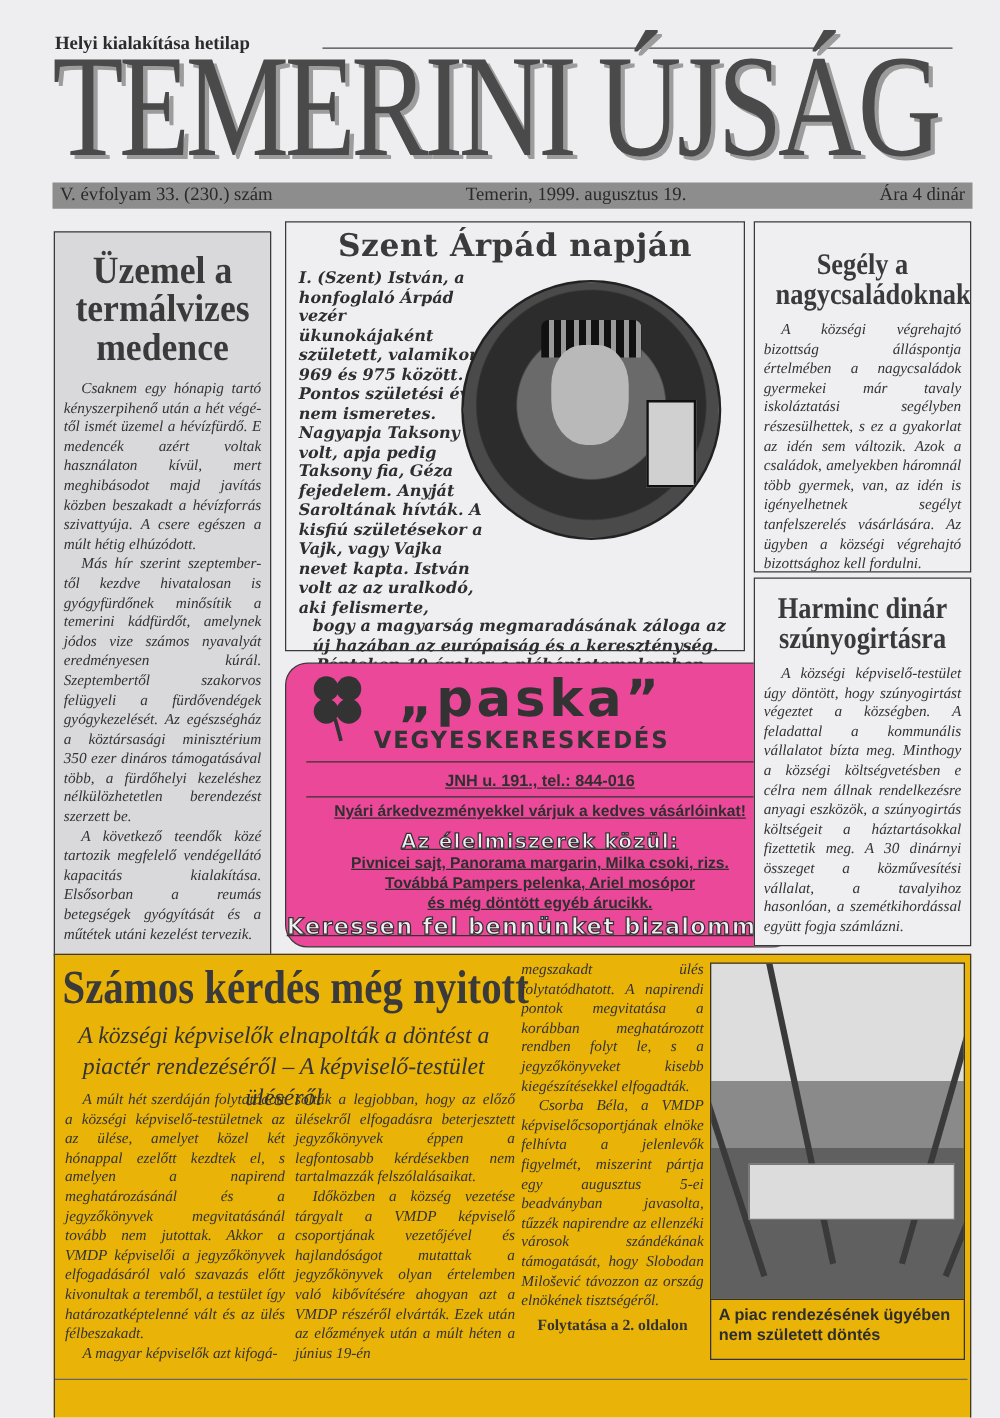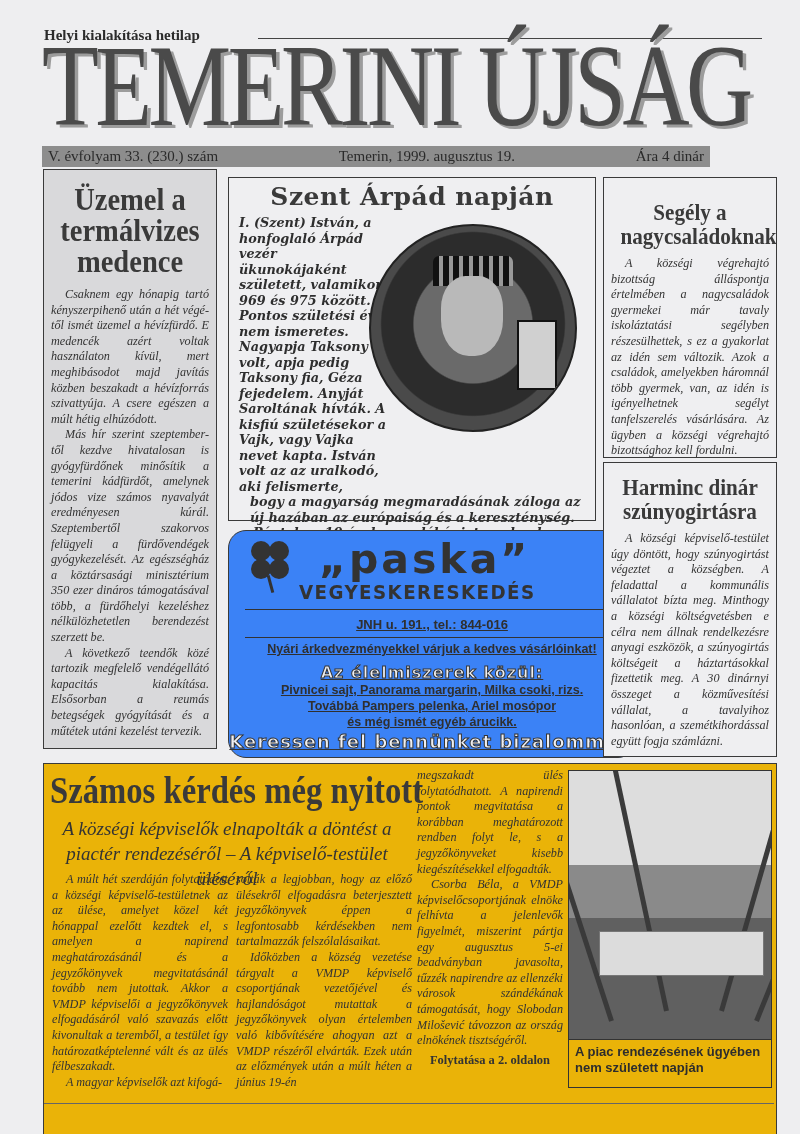--- a/index.html
+++ b/index.html
@@ -8,28 +8,28 @@
 
   .page { position: absolute; left: 0; top: 0; width: 800px; height: 1134px; background: #eeeef0; }
 
   
   .kicker { position: absolute; left: 44px; top: 27px; font: bold 15px "Liberation Serif", serif; color: #2b2b2b; white-space: nowrap; }
   .kicker-rule { position: absolute; left: 258px; right: 38px; top: 38px; border-top: 1.5px solid #444; }
   .mast { position: absolute; left: 42px; top: 34px; width: 736px; height: 110px; overflow: visible; }
   .mast-title { position: absolute; left: 0; top: -6px; font: 108px "Liberation Serif", serif; letter-spacing: -4px; color: #4a4a4a;
                 transform: scaleX(0.86) scaleY(1.08); transform-origin: left top; white-space: nowrap;
                 text-shadow: 4px 3px 0 #9c9c9c; line-height: 1; }
-  .band { position: absolute; left: 42px; top: 146px; width: 668px; height: 21px; background: #8d8d8d; display: flex; align-items: center; justify-content: space-between; padding: 0 6px; }
+  .band { position: absolute; left: 42px; top: 146px; width: 736px; height: 21px; background: #8d8d8d; display: flex; align-items: center; justify-content: space-between; padding: 0 6px; }
   .band span { font: 15px "Liberation Serif", serif; color: #2a2a2a; white-space: nowrap; }
 
   
   .box { position: absolute; border: 1.5px solid #3a3a3a; }
-  .lbox { left: 43px; top: 169px; width: 174px; height: 580px; background: #d9d9db; padding: 6px 7px; }
+  .lbox { left: 43px; top: 185px; width: 174px; height: 580px; background: #d9d9db; padding: 6px 7px; }
   .cbox1 { left: 228px; top: 177px; width: 368px; height: 344px; background: #efeff1; padding: 6px 10px; }
-  .ad { left: 228px; top: 530px; width: 408px; height: 228px; background: #3b82f6; border-radius: 18px; padding: 6px 10px; }
+  .ad { left: 228px; top: 530px; width: 408px; height: 228px; background: #ec4899; border-radius: 18px; padding: 6px 10px; }
   .rbox1 { left: 603px; top: 177px; width: 174px; height: 281px; background: #efeff1; padding: 16px 7px; }
   .rbox2 { left: 603px; top: 462px; width: 174px; height: 295px; background: #efeff1; padding: 6px 7px; }
   .bbox { left: 43px; top: 763px; width: 734px; height: 414px; background: #eab308; }
 
   .h-serif { font-family: "Liberation Serif", serif; font-weight: bold; color: #3a3a3a; text-align: center; line-height: 1.0; }
   .body-txt { font: 12.2px "Liberation Serif", serif; line-height: 15.6px; text-align: justify; color: #333; hyphens: manual; }
   .body-txt p { text-indent: 14px; font-style: italic; }
 
   .lbox h2 { font-size: 31px; margin: 8px 0 10px; transform: scaleX(0.92); }
   .rbox1 h2, .rbox2 h2 { font-size: 24px; margin: 6px 0 8px; transform: scaleX(0.88); }
@@ -119,21 +119,21 @@
     </div>
     <div class="paska">„paska”</div>
     <div class="vegyes">VEGYESKERESKEDÉS</div>
     <div class="ad-rule" style="top:78px"></div>
     <div class="ad-line" style="top:86px;font-size:13px">JNH u. 191., tel.: 844-016</div>
     <div class="ad-rule" style="top:106px"></div>
     <div class="ad-line" style="top:111px">Nyári árkedvezményekkel várjuk a kedves vásárlóinkat!</div>
     <div class="ad-line outline" style="top:132px">Az élelmiszerek közül:</div>
     <div class="ad-line" style="top:168px">Továbbá Pampers pelenka, Ariel mosópor</div>
     <div class="ad-line" style="top:152px">Pivnicei sajt, Panorama margarin, Milka csoki, rizs.</div>
-    <div class="ad-line" style="top:184px">és még ismét egyéb árucikk.</div>
+    <div class="ad-line" style="top:184px">és még döntött egyéb árucikk.</div>
     <div class="ad-line outline" style="top:200px;font-size:18px">Keressen fel bennünket bizalommal!</div>
   </div>
 
   <div class="box rbox1">
     <h2 class="h-serif">Segély a nagycsaládoknak</h2>
     <div class="body-txt">
       <p>A községi végrehajtó bizottság álláspontja értelmében a nagycsaládok gyermekei már tavaly iskoláztatási segélyben részesülhettek, s ez a gyakorlat az idén sem változik. Azok a családok, amelyekben háromnál több gyermek, van, az idén is igényelhetnek segélyt tanfelszerelés vásárlására. Az ügyben a községi végrehajtó bizottsághoz kell fordulni.</p>
     </div>
   </div>
   <div class="box rbox2">
@@ -160,18 +160,18 @@
       <div class="cont">Folytatása a 2. oldalon</div>
     </div>
     <div class="photo">
       <div class="bar" style="left:40px;top:-10px;transform:rotate(-18deg)"></div>
       <div class="bar" style="left:95px;top:-20px;transform:rotate(-12deg)"></div>
       <div class="bar" style="left:150px;top:-20px;transform:rotate(16deg)"></div>
       <div class="bar" style="left:185px;top:-10px;transform:rotate(22deg)"></div>
       <div class="slab"></div>
     </div>
     <div class="cap-box">
-      <div class="cap">A piac rendezésének ügyében nem született napján</div>
+      <div class="cap">A piac rendezésének ügyében nem született döntés</div>
     </div>
   </div>
 
   <div class="foot-rule"></div>
 </div>
 
 </body></html>

